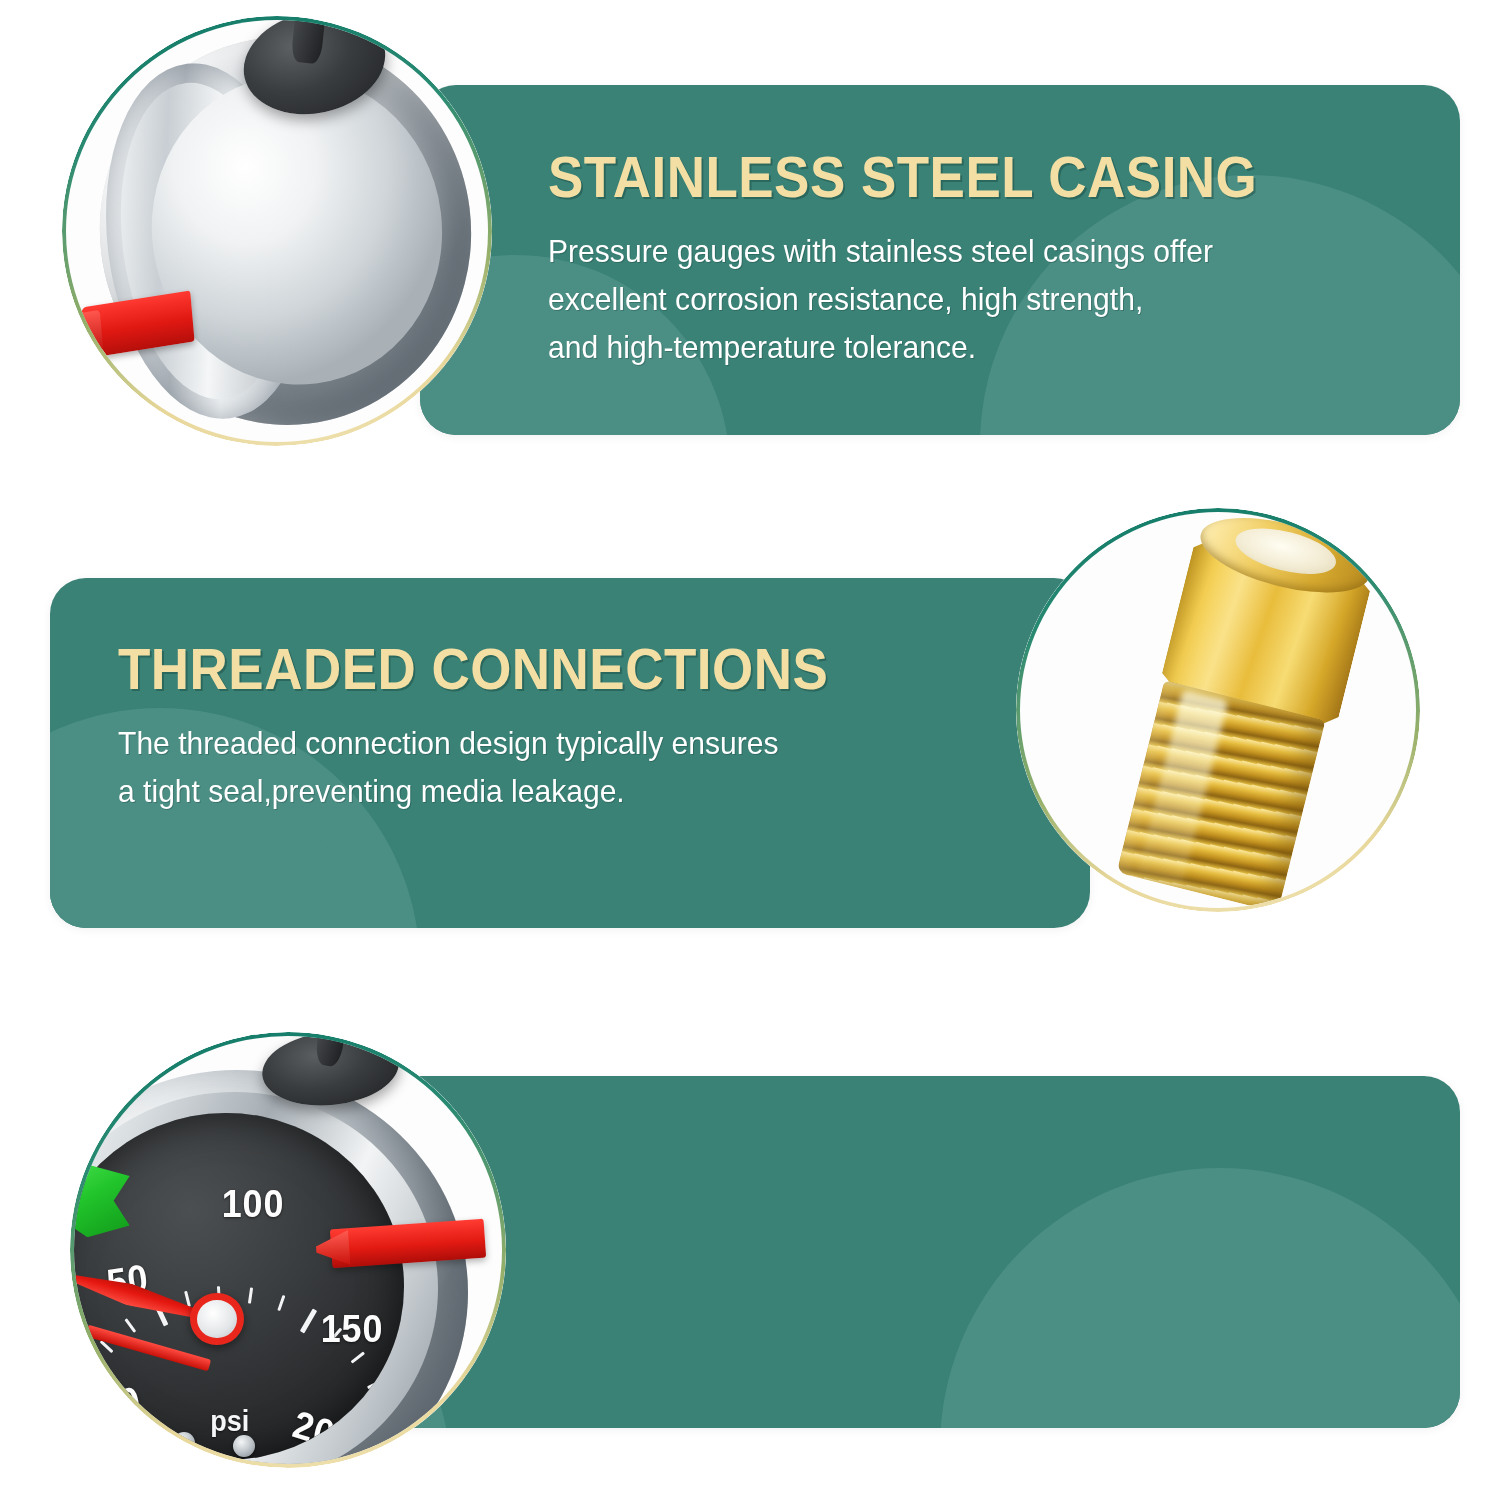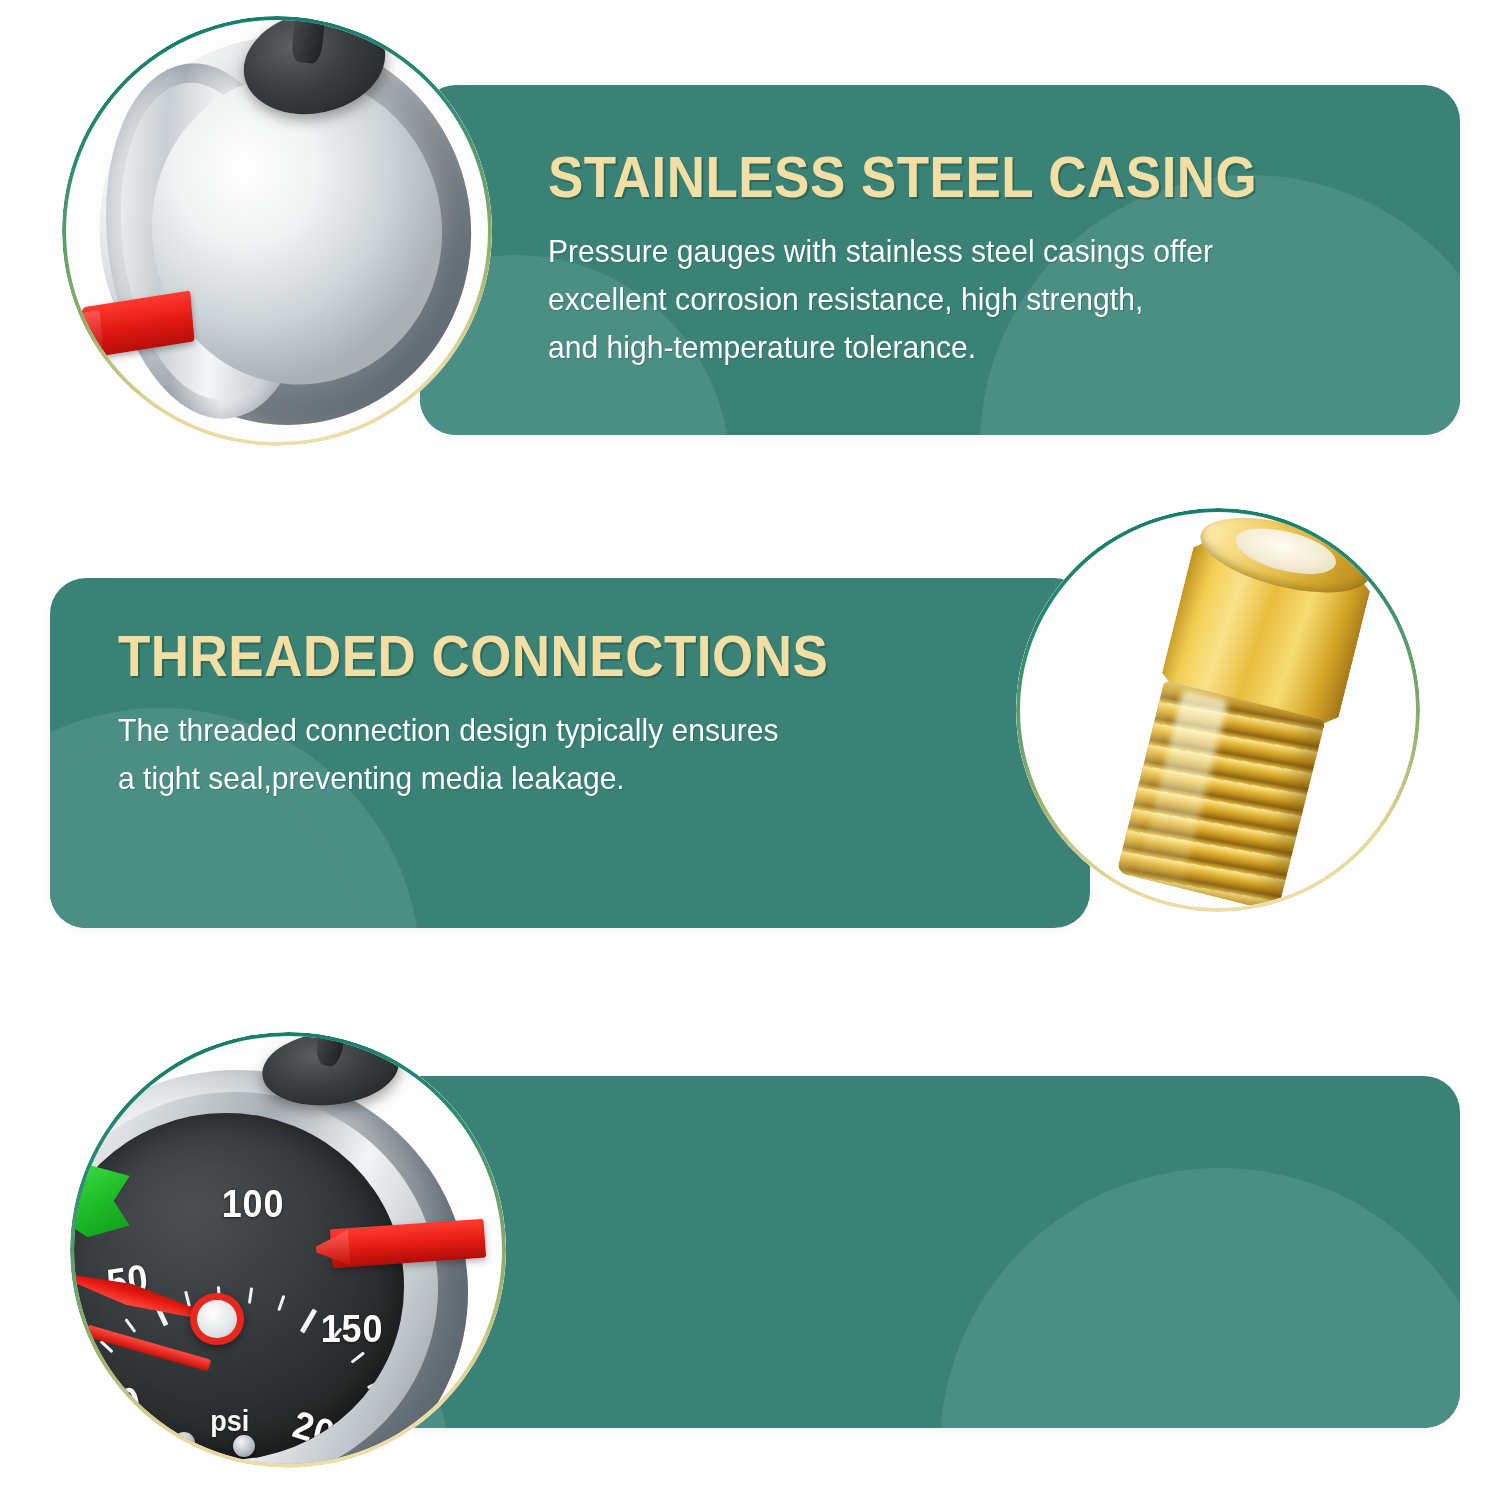--- a/index.html
+++ b/index.html
@@ -57,21 +57,21 @@
     line-height:48px;
     transform:scaleX(.955);
     transform-origin:left center;
     white-space:nowrap;
     text-shadow:1px 1px 0 rgba(25,70,62,.35);
     margin:0;
   }
   .feat-body span{display:block;}
 
   .t1{left:548px;top:148px;}
-  .t2{left:118px;top:627px;}
+  .t2{left:118px;top:640px;}
   .t3{left:548px;top:1150px;}
 
   
   .medallion{
     position:absolute;
     border-radius:50%;
     z-index:9;
     background:#ffffff;
     overflow:hidden;
   }

